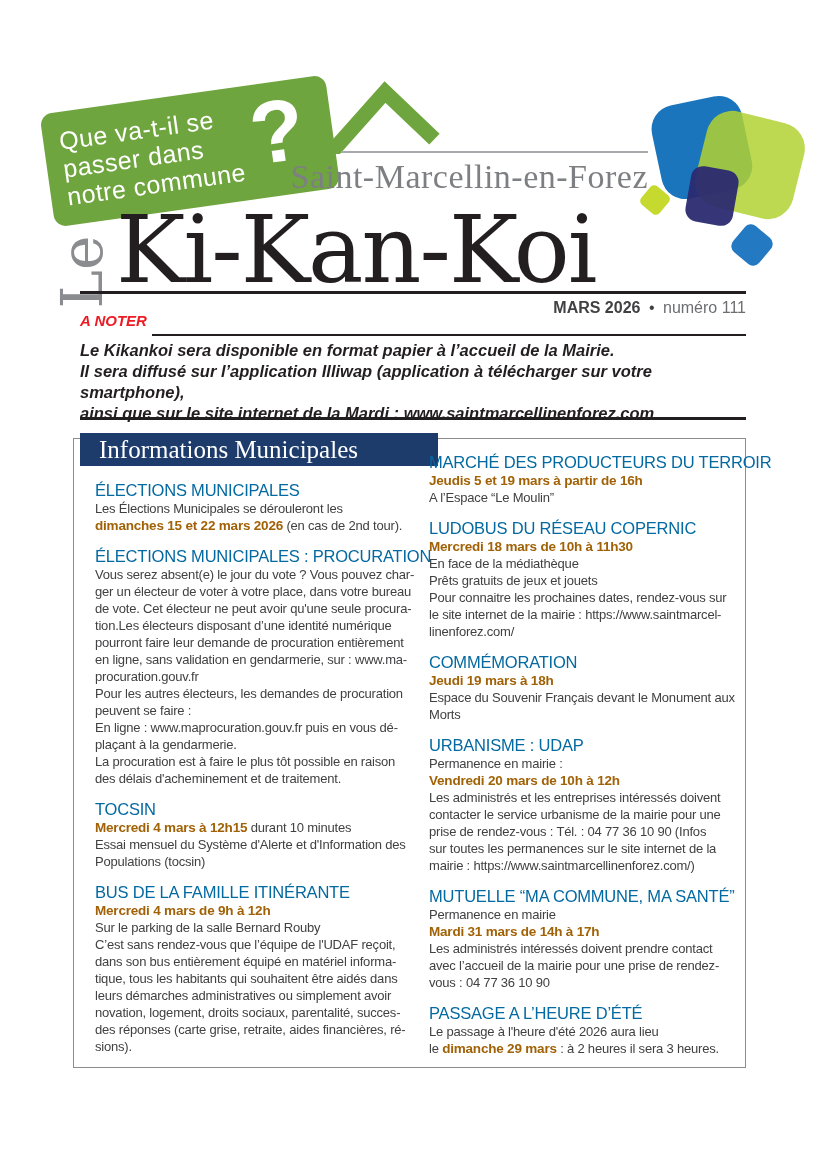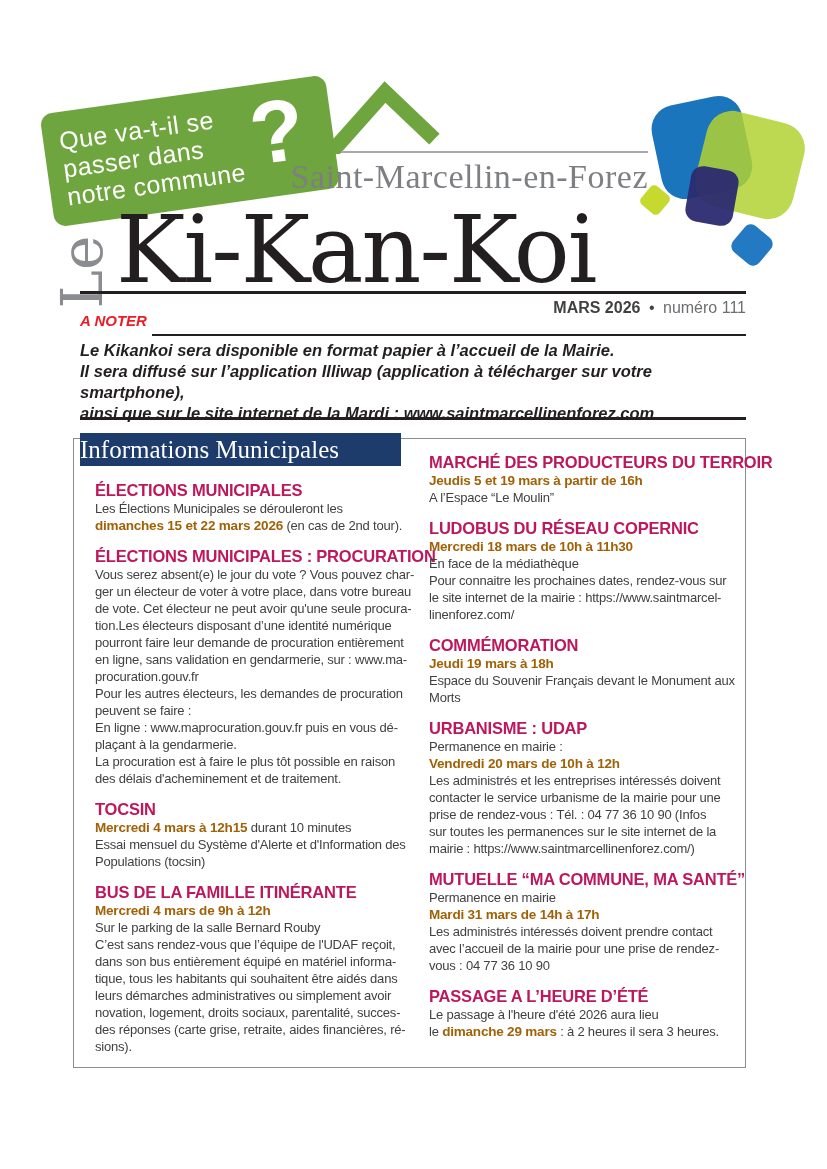--- a/index.html
+++ b/index.html
@@ -30,27 +30,27 @@
   #notice-label{position:absolute;left:80px;top:312px;color:#ec1c24;font-weight:bold;
                 font-style:italic;font-size:15px;}
   #notice-rule-top{position:absolute;left:152px;top:334px;width:594px;height:2px;background:#231f20;}
   #notice-lines{position:absolute;left:80px;top:340px;width:680px;font-weight:bold;font-style:italic;
                 font-size:16.5px;line-height:21px;color:#231f20;}
   #notice-rule-bottom{position:absolute;left:80px;top:417px;width:666px;height:2.5px;background:#231f20;}
 
   
   #main-box{position:absolute;left:73px;top:438px;width:671px;height:628px;
             border:1.5px solid #8a8c8e;background:#fff;}
-  #banner{position:absolute;left:80px;top:433px;width:321px;height:33px;background:#1d3c6c;
+  #banner{position:absolute;left:80px;top:433px;width:358px;height:33px;background:#1d3c6c;
           color:#fff;font-family:"Liberation Serif",serif;font-size:25px;line-height:33px;
-          padding-left:0;box-sizing:border-box;}
+          padding-left:19px;box-sizing:border-box;}
   #col-left{position:absolute;left:95px;top:480px;width:320px;}
   #col-right{position:absolute;left:429px;top:452px;width:318px;}
   .section{margin-bottom:12px;}
-  .sec-heading{color:#be185d;font-weight:bold;font-size:16.5px;line-height:20px;
+  .sec-heading{color:#0369a1;font-weight:normal;font-size:16.5px;line-height:20px;
                letter-spacing:-.2px;white-space:nowrap;}
   .sec-line{font-size:13px;line-height:17px;letter-spacing:-.2px;white-space:nowrap;color:#414042;}
   .sec-line .b{font-weight:bold;color:#a16207;font-size:13.5px;}
 </style>
 </head>
 <body>
 
 <div id="page">
 
   <div id="bubble">
@@ -142,20 +142,21 @@
   <div id="col-right">
       <div class="section">
         <div class="sec-heading">MARCHÉ DES PRODUCTEURS DU TERROIR</div>
         <div class="sec-line"><span class="b">Jeudis 5 et 19 mars à partir de 16h</span></div>
         <div class="sec-line"><span>A l’Espace “Le Moulin”</span></div>
       </div>
       <div class="section">
         <div class="sec-heading">LUDOBUS DU RÉSEAU COPERNIC</div>
         <div class="sec-line"><span class="b">Mercredi 18 mars de 10h à 11h30</span></div>
         <div class="sec-line"><span>En face de la médiathèque</span></div>
+        <div class="sec-line"><span>Prêts gratuits de jeux et jouets</span></div>
         <div class="sec-line"><span>Pour connaitre les prochaines dates, rendez-vous sur</span></div>
         <div class="sec-line"><span>le site internet de la mairie : https://www.saintmarcel-</span></div>
         <div class="sec-line"><span>linenforez.com/</span></div>
       </div>
       <div class="section">
         <div class="sec-heading">COMMÉMORATION</div>
         <div class="sec-line"><span class="b">Jeudi 19 mars à 18h</span></div>
         <div class="sec-line"><span>Espace du Souvenir Français devant le Monument aux</span></div>
         <div class="sec-line"><span>Morts</span></div>
       </div>

